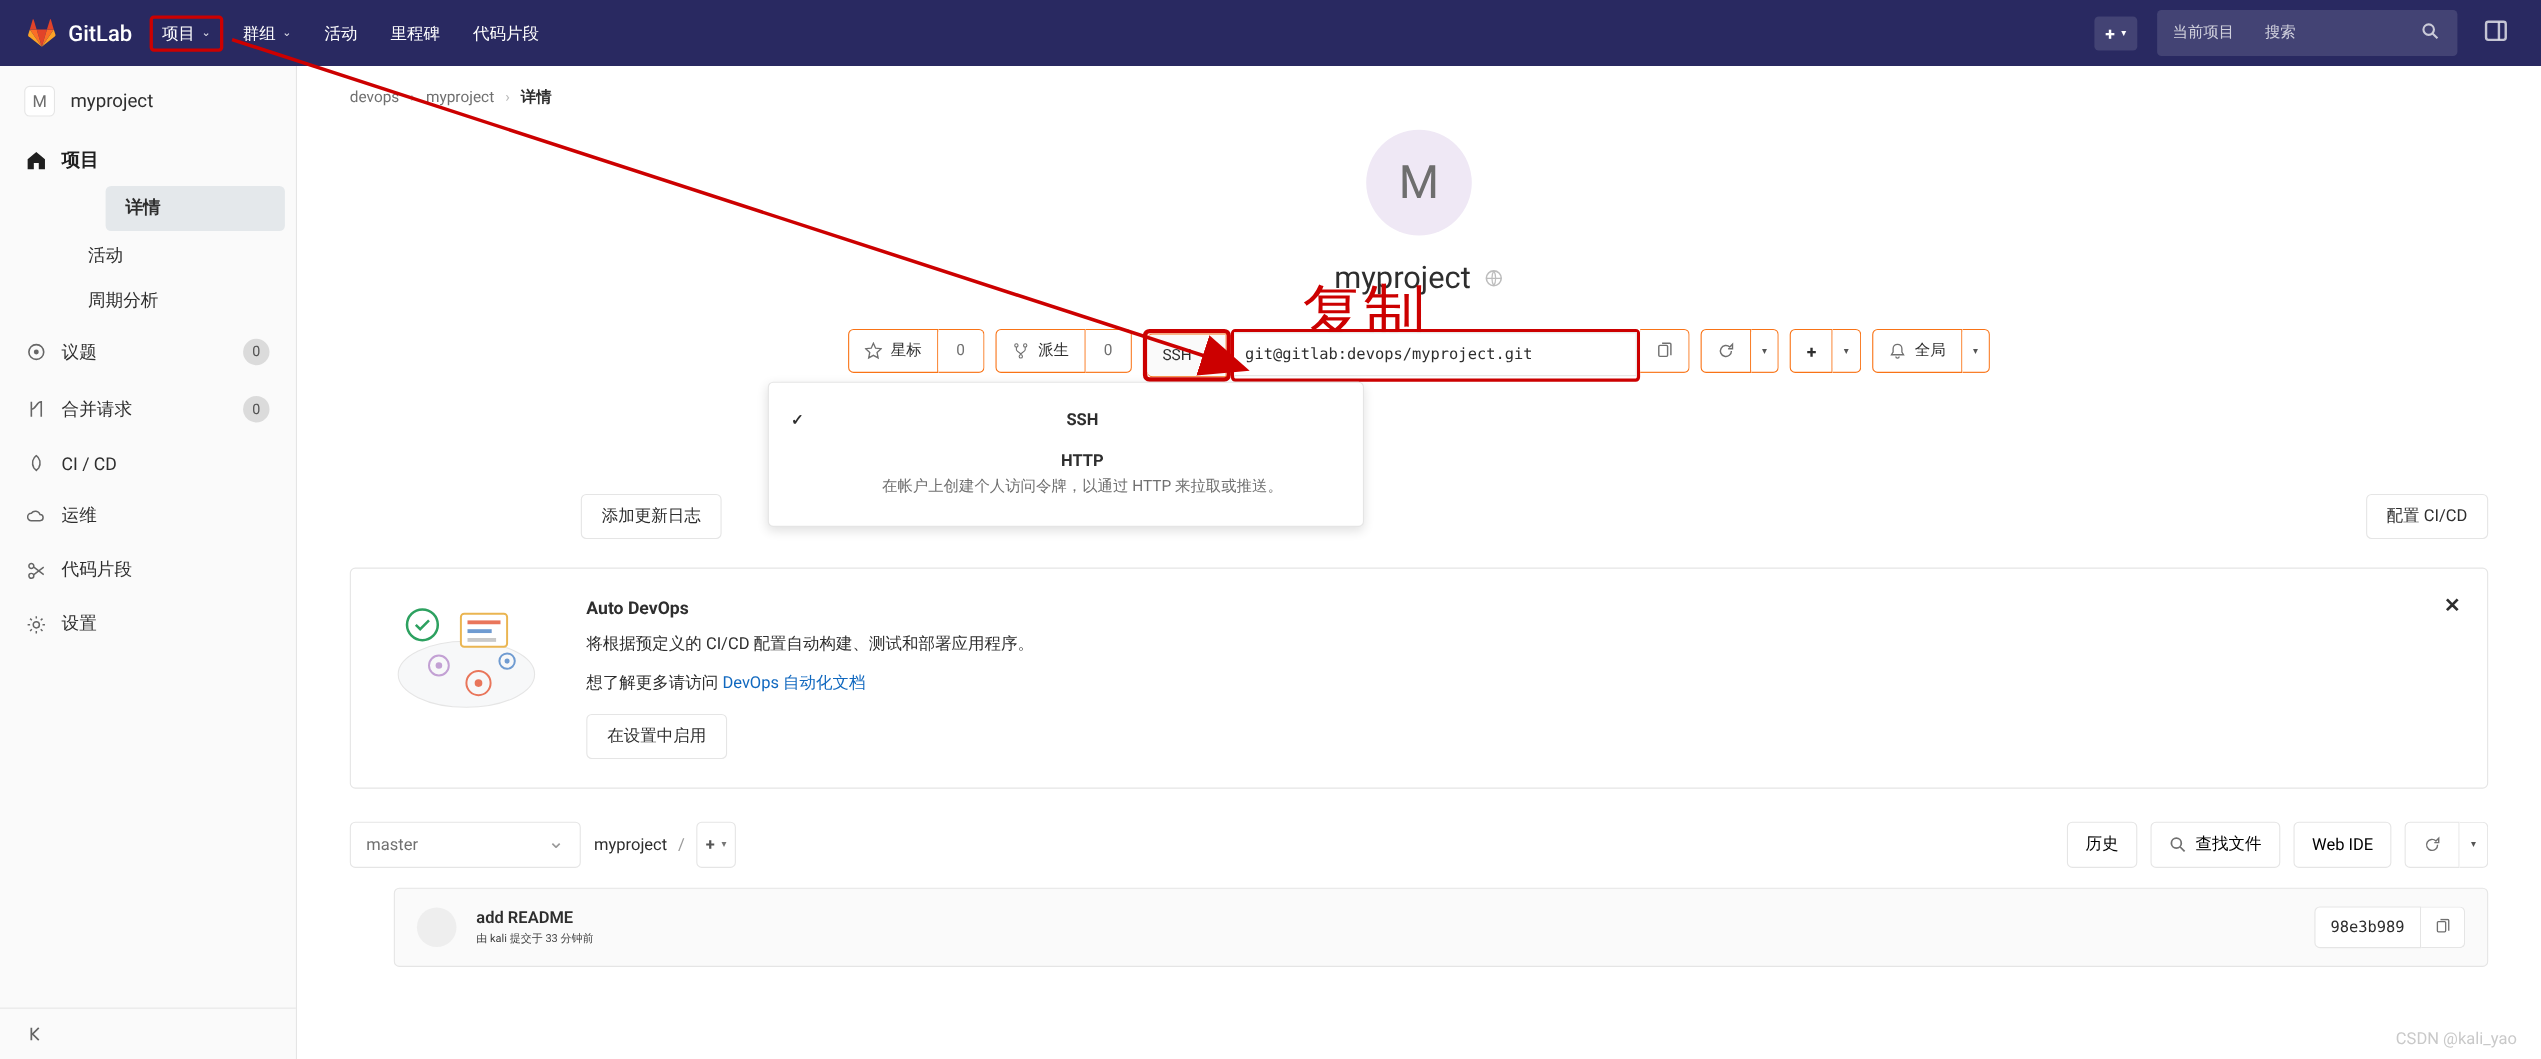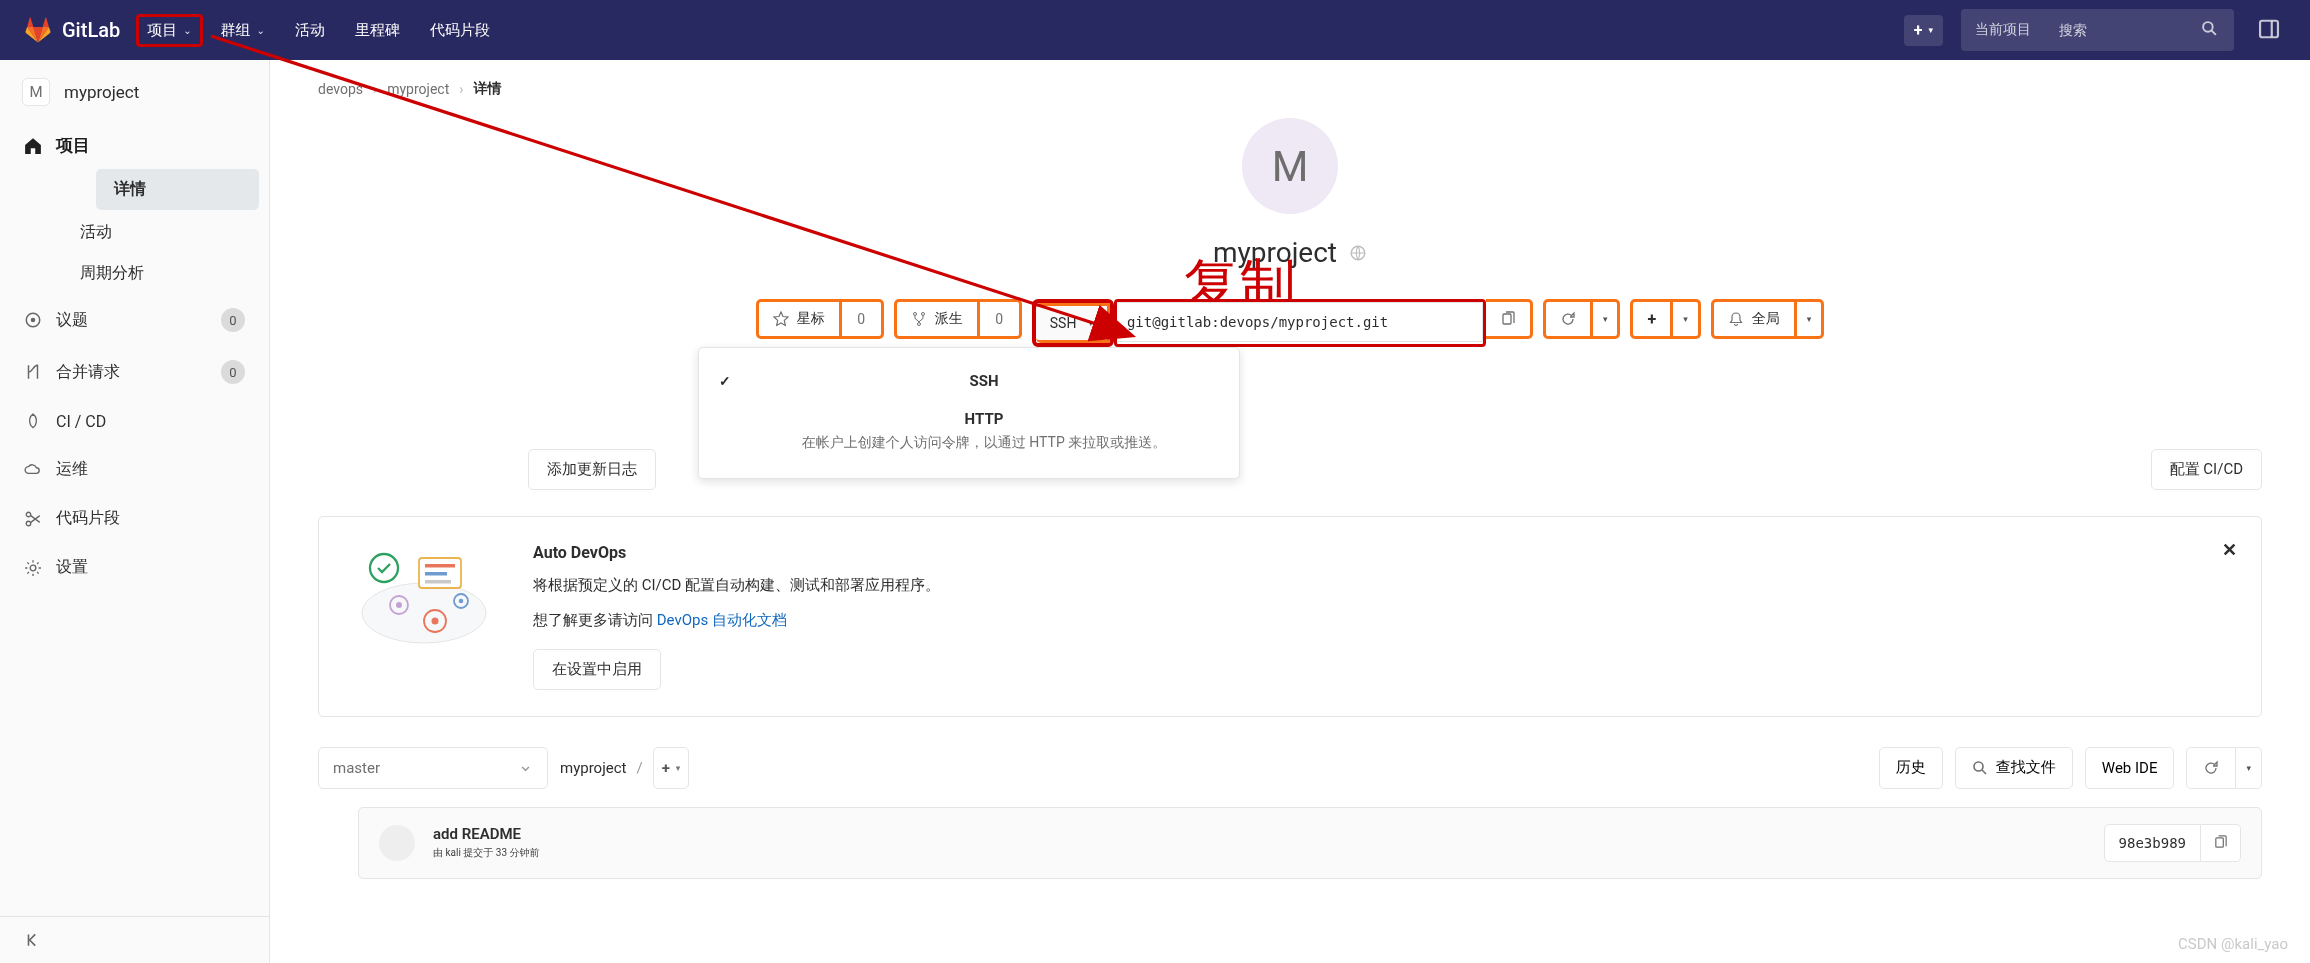--- a/index.html
+++ b/index.html
@@ -50,21 +50,21 @@
     .project-hero { text-align: center; position: relative; width: 100%; }
     .project-avatar-lg { width: 96px; height: 96px; border-radius: 50%; background: #efe8f5; display: flex; align-items: center; justify-content: center; font-size: 42px; color: #6e6e6e; margin: 0 auto 22px; }
     .project-name-lg { font-size: 28px; color: #2e2e2e; display: inline-flex; align-items: center; gap: 12px; margin-bottom: 30px; }
     .project-name-lg .vis { width: 18px; height: 18px; opacity: 0.55; }
     
     .annotation-copy { position: absolute; left: 866px; top: 130px; font-size: 56px; color: #cc0000; font-family: "KaiTi","STKaiti",serif; font-weight: 500; }
     
     
     .toolbar-row { display: flex; justify-content: center; gap: 10px; margin-bottom: 0; position: relative; }
     .btn-group { display: flex; }
-    .btn { border: 3px solid #f97316; background: #fff; padding: 8px 14px; font-size: 14px; display: inline-flex; align-items: center; gap: 8px; cursor: pointer; color: #2e2e2e; height: 40px; }
+    .btn { border: 1px solid #f97316; background: #fff; padding: 8px 14px; font-size: 14px; display: inline-flex; align-items: center; gap: 8px; cursor: pointer; color: #2e2e2e; height: 40px; }
     .btn-group .btn:first-child { border-radius: 5px 0 0 5px; }
     .btn-group .btn:last-child { border-radius: 0 5px 5px 0; border-left: none; }
     .btn.count { min-width: 42px; justify-content: center; color: #707070; }
     .btn.protocol { background: #fafafa; font-weight: 400; }
     .btn.protocol .caret { font-size: 9px; margin-left: 4px; color: #555; }
     .clone-url { border: 1px solid #e5e5e5; border-left: none; padding: 0 10px; font-size: 14px; font-family: "Menlo","Consolas",monospace; width: 366px; height: 40px; outline: none; color: #2e2e2e; }
     .protocol-box { border: 4px solid #cc0000; border-radius: 6px; display: inline-flex; }
     .url-box { border: 3px solid #cc0000; border-radius: 4px; }
     .btn svg { width: 16px; height: 16px; fill: #707070; }
     
@@ -83,21 +83,21 @@
     .devops-card { border: 1px solid #e5e5e5; border-radius: 5px; padding: 26px 30px; display: flex; gap: 34px; align-items: flex-start; margin-bottom: 30px; position: relative; }
     .devops-icon-stack { width: 150px; height: 110px; position: relative; flex-shrink:0; }
     .devops-body h3 { font-size: 16px; font-weight: 700; margin-bottom: 12px; }
     .devops-body p { font-size: 15px; color: #2e2e2e; margin-bottom: 12px; line-height: 1.55; }
     .devops-body a { color: #1068bf; text-decoration: none; }
     .devops-actions { margin-top: 16px; }
     .devops-close { position: absolute; right: 24px; top: 22px; cursor: pointer; font-size: 18px; font-weight: 700; color: #2e2e2e; }
     
     
     .repo-row { display: flex; gap: 12px; margin-bottom: 18px; align-items: center; }
-    .branch-select { border: 1px solid #e5e5e5; border-radius: 5px; padding: 0 40px 0 14px; font-size: 15px; color: #707070; height: 42px; display: flex; align-items: center; position: relative; cursor: pointer; width: 230px; background:#fff; }
+    .branch-select { border: 1px solid #e5e5e5; border-radius: 5px; padding: 0 40px 0 14px; font-size: 15px; color: #707070; height: 42px; display: flex; align-items: center; position: relative; cursor: pointer; width: 210px; background:#fff; }
     .branch-select::after { content: "⌄"; position: absolute; right: 14px; color: #999; font-size: 18px; top: 6px; }
     .breadcrumb-repo { display: flex; align-items: center; gap: 10px; font-size: 15px; }
     .breadcrumb-repo .plus-drop { border: 1px solid #e5e5e5; border-radius: 5px; padding: 0 8px; height: 42px; display: flex; align-items: center; gap: 6px; cursor: pointer; color:#555; }
     .repo-actions { margin-left: auto; display: flex; gap: 12px; }
     .btn-small { border: 1px solid #e5e5e5; background: #fff; padding: 0 16px; height: 42px; border-radius: 5px; font-size: 15px; display: inline-flex; align-items: center; gap: 8px; cursor: pointer; }
     .btn-small svg { width: 16px; height: 16px; fill: #707070; }
     
     
     .commit-bar { border: 1px solid #e5e5e5; border-radius: 5px; padding: 16px 20px; display: flex; align-items: center; gap: 18px; background: #fafafa; margin-left: 40px; }
     .commit-avatar { width: 36px; height: 36px; border-radius: 50%; background: #eee; flex-shrink:0; }

